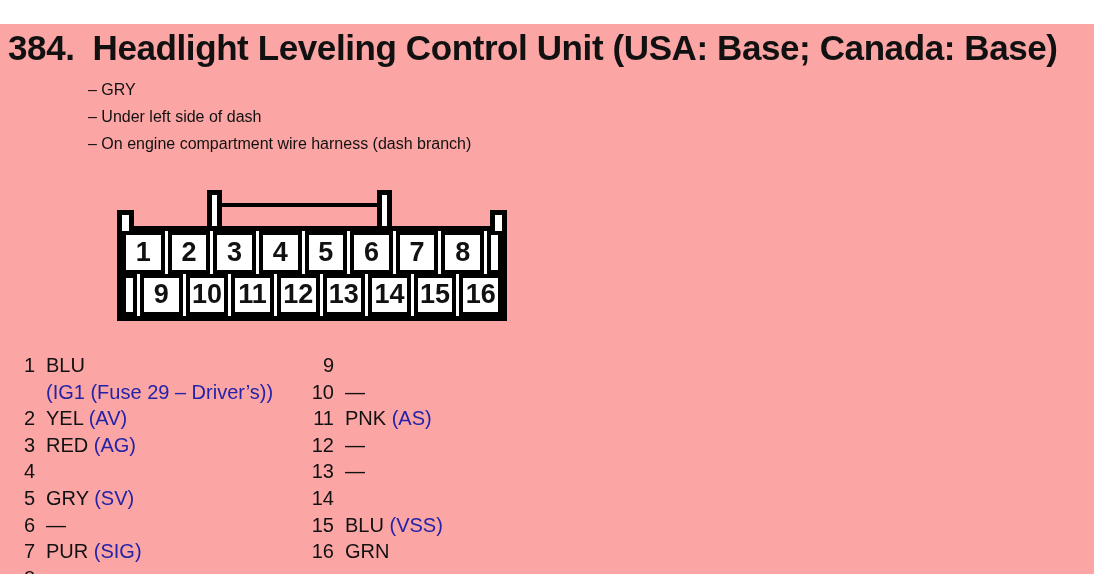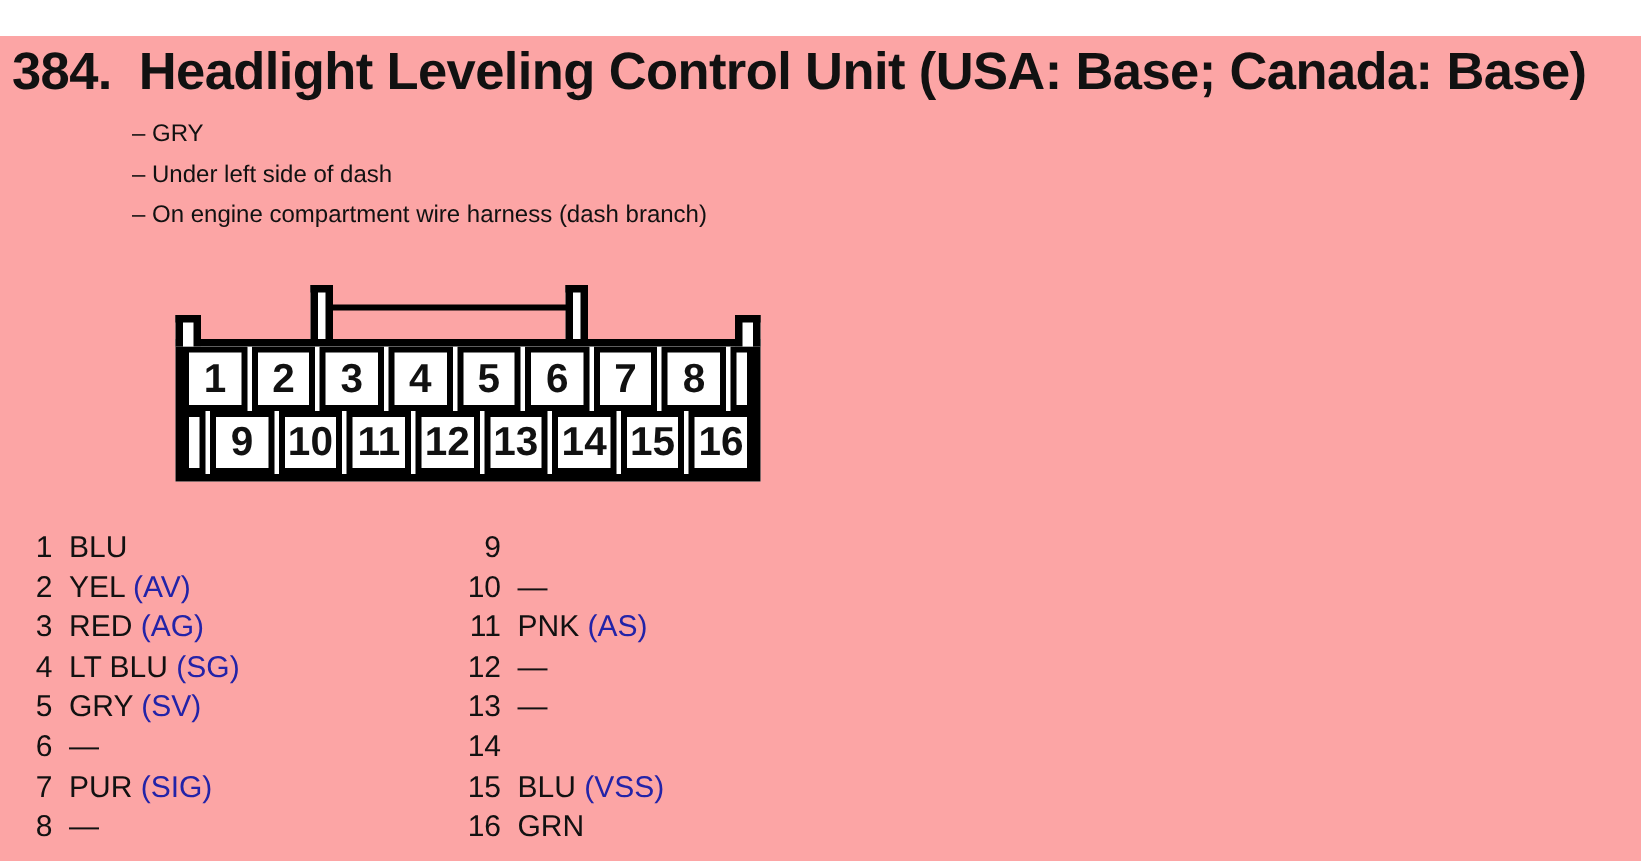--- a/index.html
+++ b/index.html
@@ -162,23 +162,24 @@
           <div class="pin-cell">15</div>
           <div class="pin-cell">16</div>
         </div>
     </div>
     <div class="conn-tab left"></div>
     <div class="conn-tab right"></div>
   </div>
 
   <div class="pin-col left">
       <div class="pin-line"><span class="pin-num">1</span><span class="pin-text"><span>BLU</span></span></div>
+      <div class="pin-line"><span class="pin-num"></span><span class="pin-text"><span class="wire-signal">(IG1 (Fuse 29 – Driver’s))</span></span></div>
       <div class="pin-line"><span class="pin-num">2</span><span class="pin-text"><span>YEL</span> <span class="wire-signal">(AV)</span></span></div>
       <div class="pin-line"><span class="pin-num">3</span><span class="pin-text"><span>RED</span> <span class="wire-signal">(AG)</span></span></div>
-      <div class="pin-line"><span class="pin-num">4</span><span class="pin-text"><span>LT BLU</span> <span class="wire-signal">(SG)</span></span></div>
+      <div class="pin-line"><span class="pin-num">4</span></div>
       <div class="pin-line"><span class="pin-num">5</span><span class="pin-text"><span>GRY</span> <span class="wire-signal">(SV)</span></span></div>
       <div class="pin-line"><span class="pin-num">6</span><span class="pin-text"><span>—</span></span></div>
       <div class="pin-line"><span class="pin-num">7</span><span class="pin-text"><span>PUR</span> <span class="wire-signal">(SIG)</span></span></div>
       <div class="pin-line"><span class="pin-num">8</span><span class="pin-text"><span>—</span></span></div>
     </div>
   <div class="pin-col right">
       <div class="pin-line"><span class="pin-num">9</span></div>
       <div class="pin-line"><span class="pin-num">10</span><span class="pin-text"><span>—</span></span></div>
       <div class="pin-line"><span class="pin-num">11</span><span class="pin-text"><span>PNK</span> <span class="wire-signal">(AS)</span></span></div>
       <div class="pin-line"><span class="pin-num">12</span><span class="pin-text"><span>—</span></span></div>

